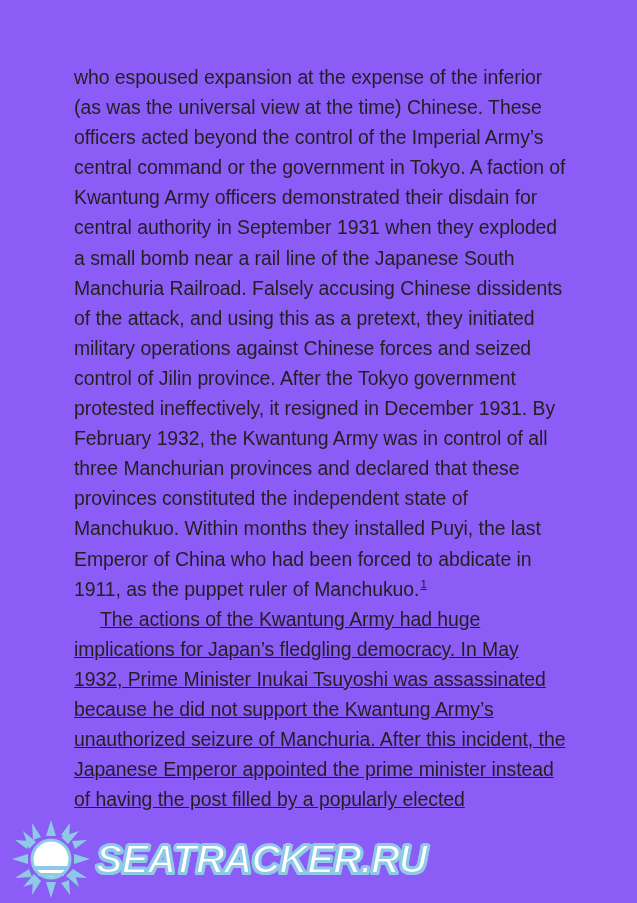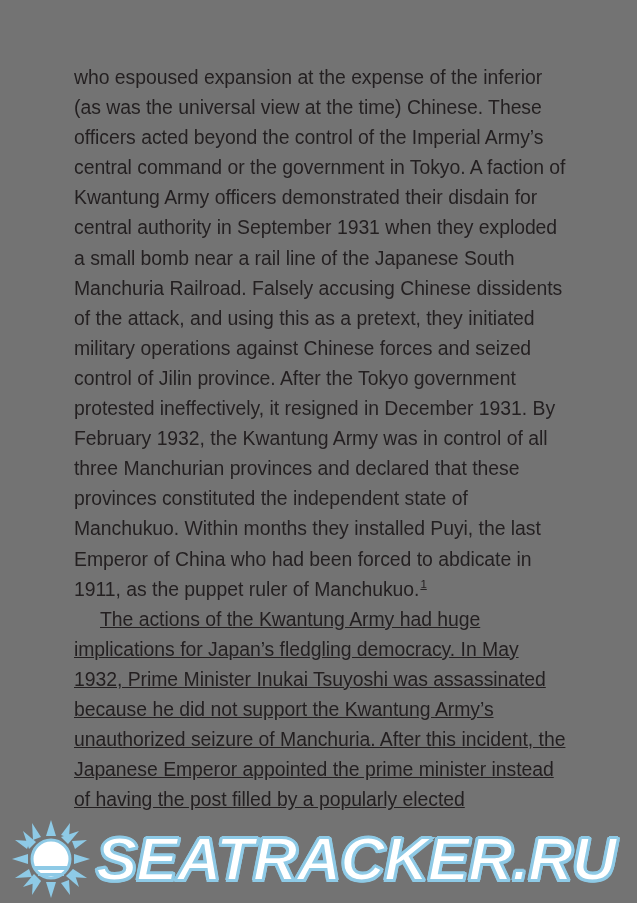--- a/index.html
+++ b/index.html
@@ -14,21 +14,21 @@
     overflow: hidden;
     font-family: "Liberation Sans", sans-serif;
   }
 
   #page {
     position: absolute;
     left: 0;
     top: 0;
     width: 637px;
     height: 903px;
-    background: #737373;
+    background: #8b5cf6;
   }
 
   #text-column {
     position: absolute;
     left: 74px;
     top: 62px;
     width: 492px;
   }
 
   p.para {
@@ -74,21 +74,21 @@
 
   #watermark-text {
     position: absolute;
     left: 96px;
     top: 8px;
     width: 540px;
     height: 78px;
     font-family: "Liberation Sans", sans-serif;
     font-weight: bold;
     font-style: italic;
-    font-size: 62px;
+    font-size: 40px;
     line-height: 78px;
     letter-spacing: -1px;
     color: #ffffff;
     -webkit-text-stroke: 2.2px #8ecae6;
     text-shadow:
       -2px 0 #8ecae6, 2px 0 #8ecae6, 0 -2px #8ecae6, 0 2px #8ecae6,
       -1.5px -1.5px #8ecae6, 1.5px -1.5px #8ecae6, -1.5px 1.5px #8ecae6, 1.5px 1.5px #8ecae6;
     white-space: nowrap;
   }
 </style>

